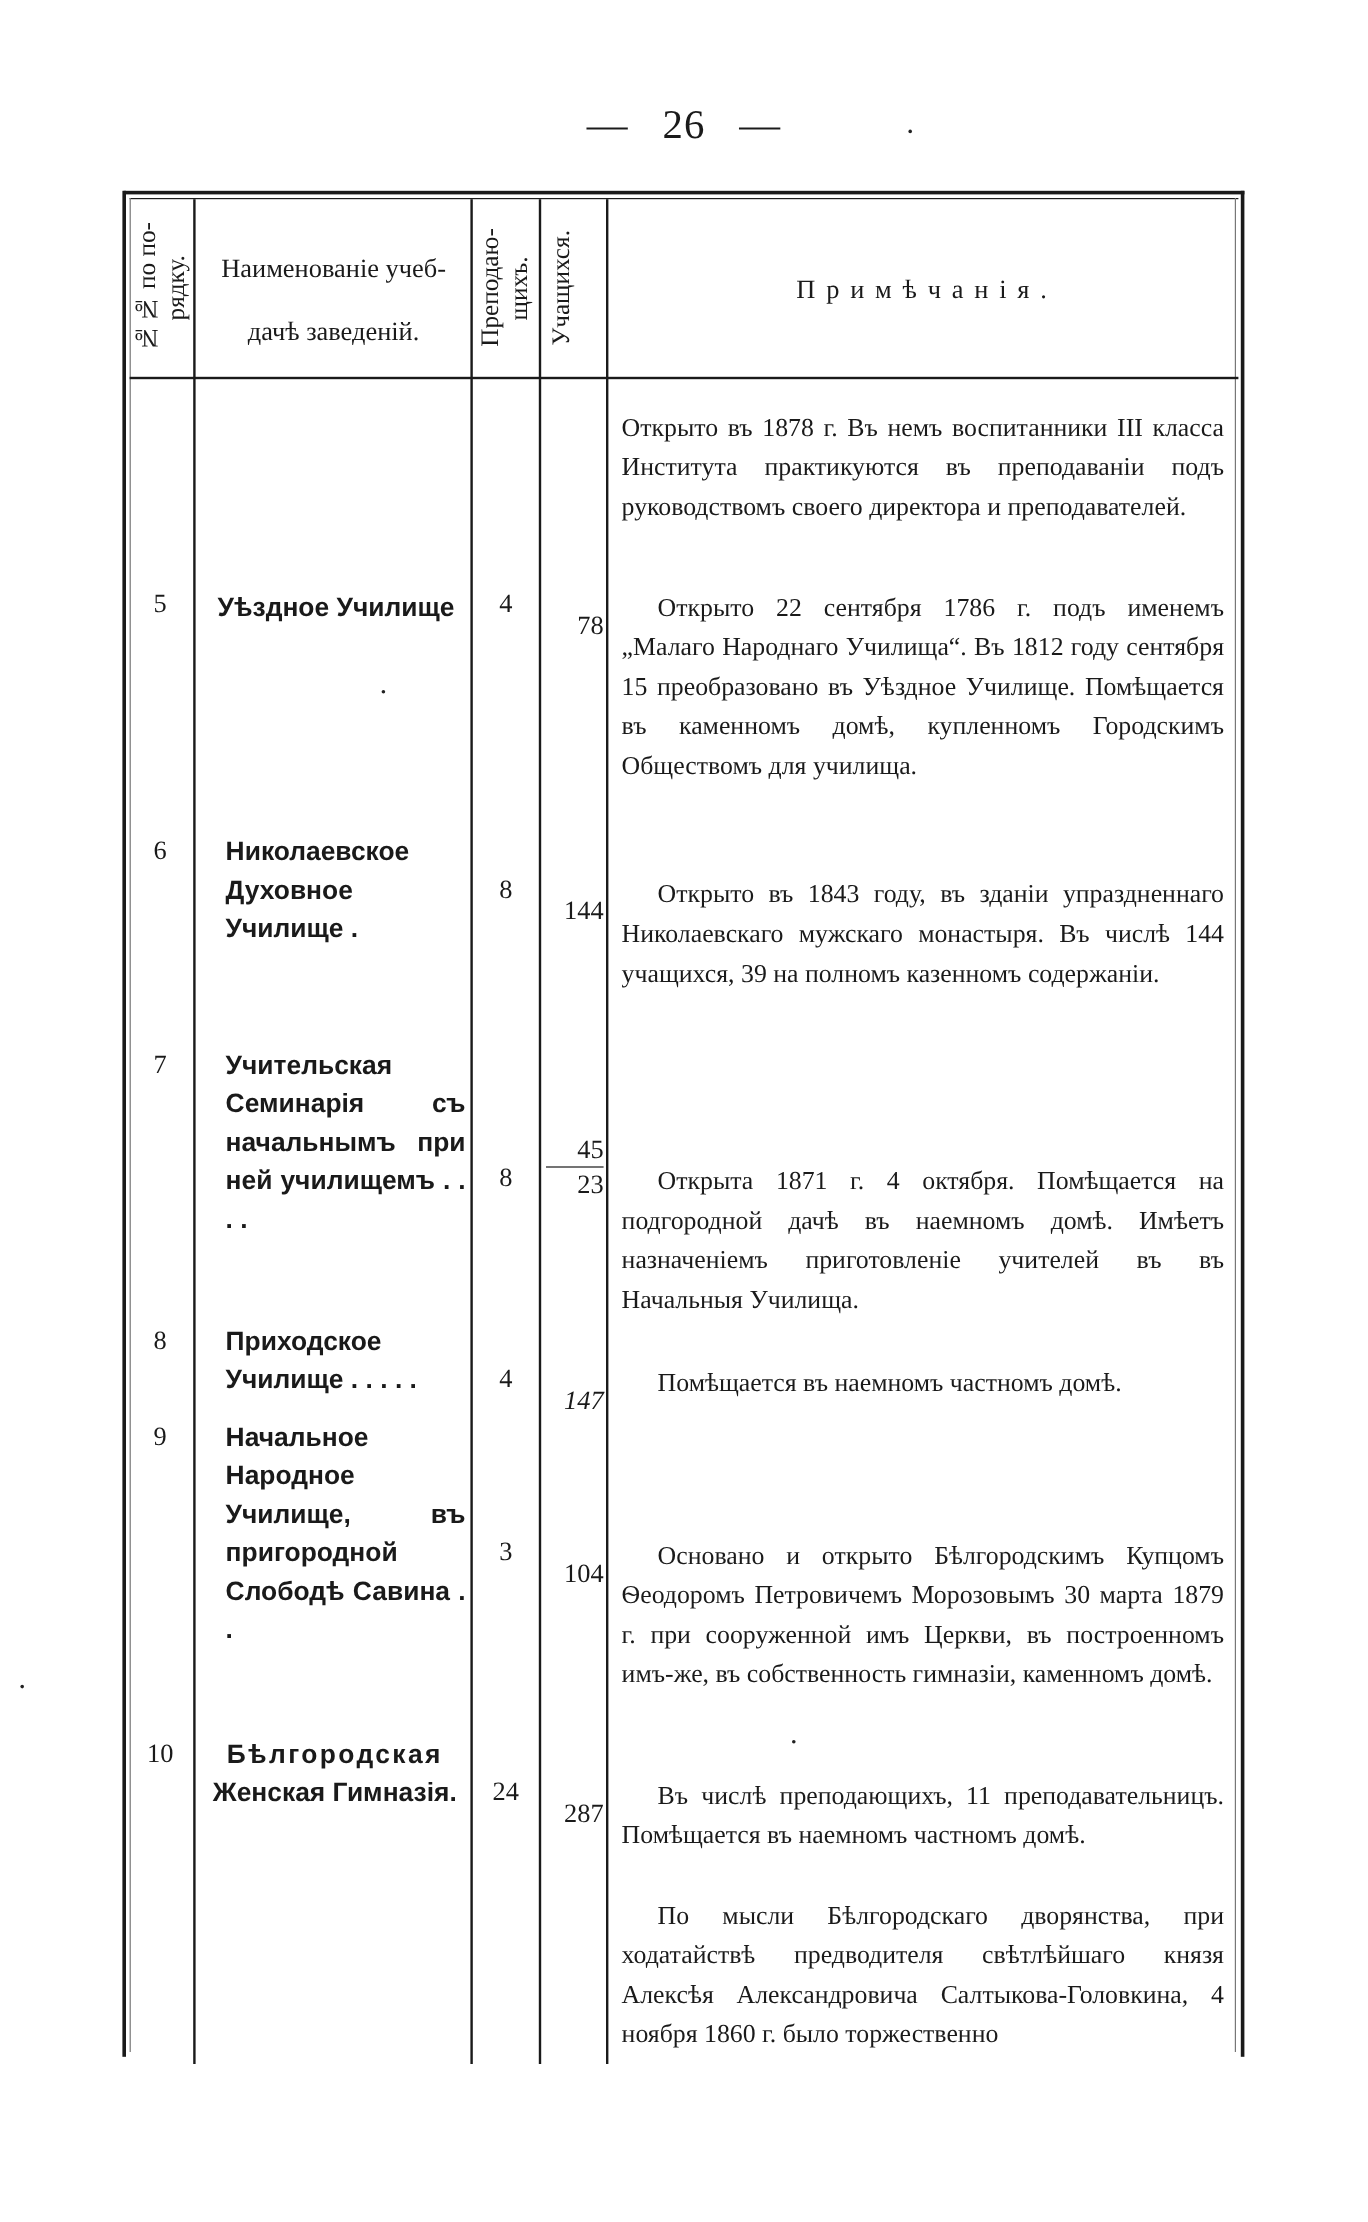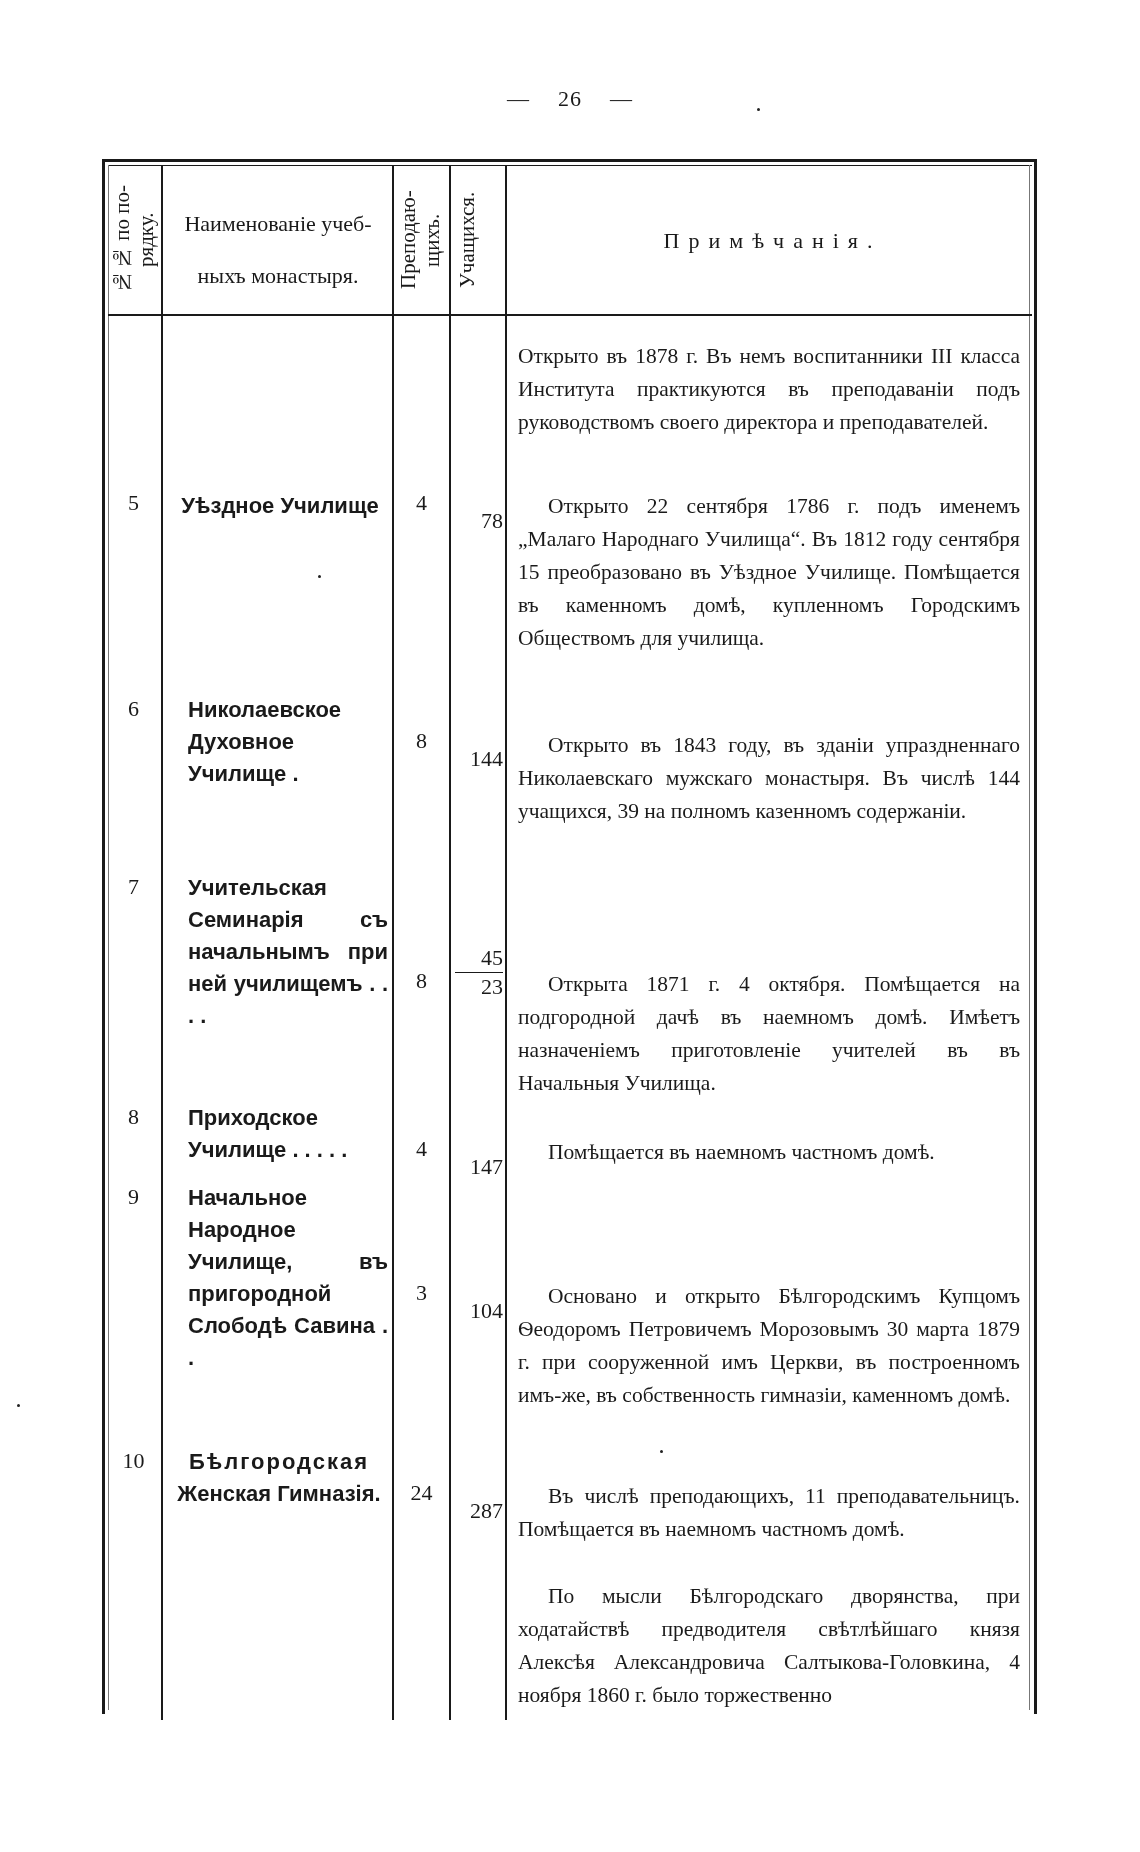--- a/index.html
+++ b/index.html
@@ -1,19 +1,19 @@
 <!DOCTYPE html>
 <html><head>
 <meta charset="utf-8">
 <style>
   html, body { margin:0; padding:0; background:#ffffff; }
   body { width:1140px; height:1852px; position:relative; overflow:hidden;
          font-family:"Liberation Serif","DejaVu Serif",serif; color:#1a1a1a; }
   .abs { position:absolute; }
-  .pagenum { left:0; width:1140px; top:86px; text-align:center; font-size:22px; letter-spacing:1px; }
+  .pagenum { left:0; width:1140px; top:86px; text-align:center; font-size:34px; letter-spacing:1px; }
   .pagenum span { margin:0 14px; }
   .stray { width:3px; height:3px; background:#222; border-radius:50%; }
 
   .vline { position:absolute; background:#1a1a1a; width:1.6px; }
   .hline { position:absolute; background:#1a1a1a; height:2px; }
 
   .hdr-vert { position:absolute; writing-mode:vertical-rl; transform:rotate(180deg);
               font-size:21px; line-height:24px; text-align:center; white-space:nowrap; }
   .hdr-name { position:absolute; left:165px; width:226px; top:198px; font-size:22px;
               line-height:52px; text-align:center; }
@@ -58,21 +58,21 @@
   <div class="vline" style="left:392px;top:166px;height:1554px;"></div>
   <div class="vline" style="left:449px;top:166px;height:1554px;"></div>
   <div class="vline" style="left:505px;top:166px;height:1554px;"></div>
 
   <div class="hdr-vert" style="left:110px;top:172px;height:136px;width:50px;">
     <span>№№ по по-</span><br>
     <span>рядку.</span>
   </div>
   <div class="hdr-name">
     <div>Наименованіе учеб-</div>
-    <div>ныхъ монастыря.</div>
+    <div>дачѣ заведеній.</div>
   </div>
   <div class="hdr-vert" style="left:396px;top:172px;height:136px;width:50px;">
     <span>Преподаю-</span><br>
     <span>щихъ.</span>
   </div>
   <div class="hdr-vert" style="left:455px;top:172px;height:136px;width:46px;">
     <span>Учащихся.</span>
   </div>
   <div class="hdr-notes">Примѣчанія.</div>
 
@@ -102,21 +102,21 @@
       <div class="top">45</div>
       <div>23</div>
     </div>
     <div class="note" style="top:968px;"><span class="indent"></span><span>Открыта 1871 г. 4 октября. Помѣщается на подгородной дачѣ въ наемномъ домѣ. Имѣетъ назначеніемъ приготовленіе учителей въ въ Начальныя Училища.</span></div>
   </div>
 
   <div>
     <div class="num" style="top:1104px;">8</div>
     <div class="name" style="top:1102px;">Приходское Училище . . . . .</div>
     <div class="teach" style="top:1136px;">4</div>
-    <div class="stud" style="top:1136px;">147</div>
+    <div class="stud" style="top:1136px;font-style:italic;">147</div>
     <div class="note" style="top:1136px;"><span class="indent"></span><span>Помѣщается въ наемномъ частномъ домѣ.</span></div>
   </div>
 
   <div>
     <div class="num" style="top:1184px;">9</div>
     <div class="name" style="top:1182px;">Начальное Народное Училище, въ пригородной Слободѣ Савина . .</div>
     <div class="teach" style="top:1280px;">3</div>
     <div class="stud" style="top:1280px;">104</div>
     <div class="note" style="top:1280px;"><span class="indent"></span><span>Основано и открыто Бѣлгородскимъ Купцомъ Ѳеодоромъ Петровичемъ Морозовымъ 30 марта 1879 г. при сооруженной имъ Церкви, въ построенномъ имъ-же, въ собственность гимназіи, каменномъ домѣ.</span></div>
   </div>

